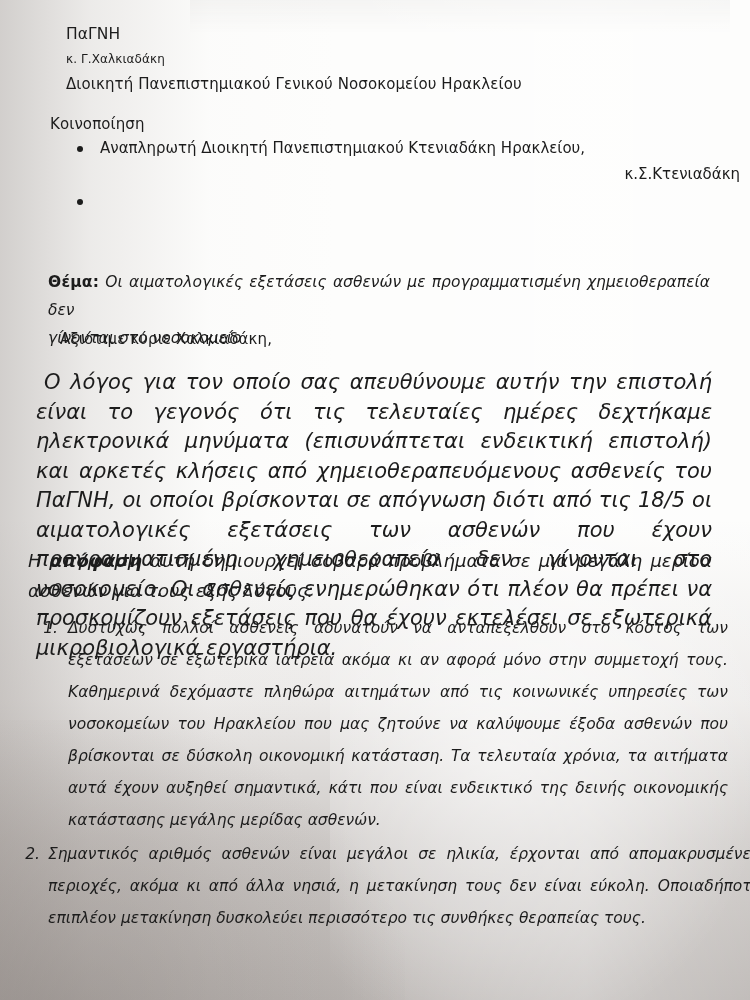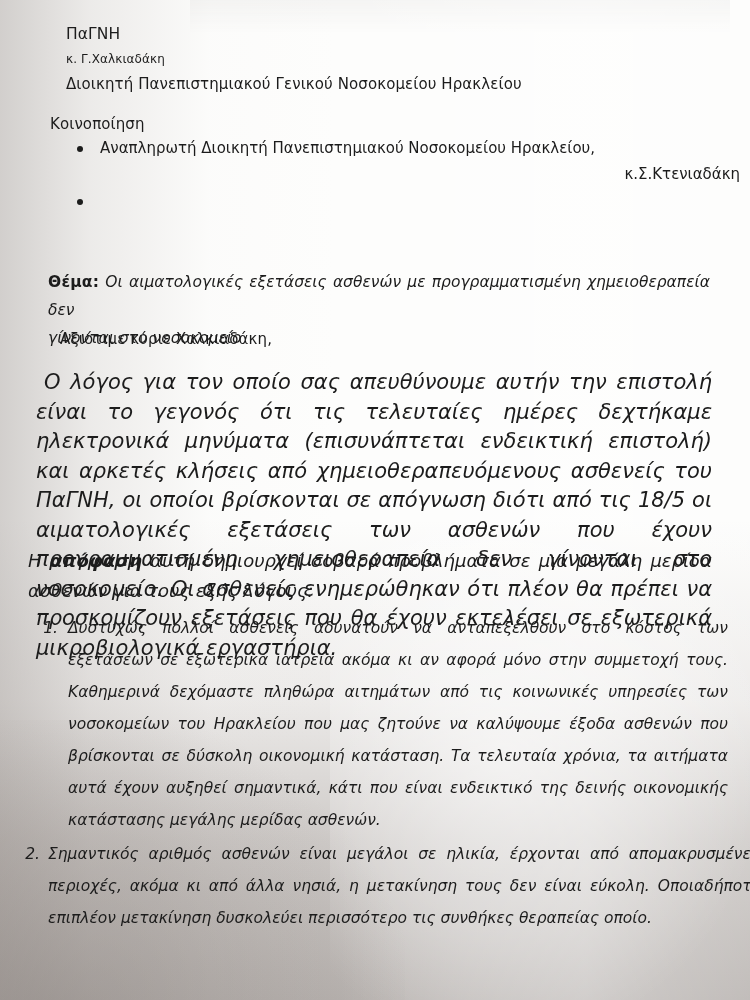--- a/index.html
+++ b/index.html
@@ -270,21 +270,21 @@
     <div class="blk addr">
       <div class="l1">ΠαΓΝΗ</div>
       <div class="l2">κ. Γ.Χαλκιαδάκη</div>
       <div class="l3">Διοικητή Πανεπιστημιακού Γενικού Νοσοκομείου Ηρακλείου</div>
     </div>
 
     <div class="blk cc-head">Κοινοποίηση</div>
 
     <ul class="cc-list">
       <li>
-        <span>Αναπληρωτή Διοικητή Πανεπιστημιακού Νοσοκομείου Ηρακλείου,</span>
+        <span>Αναπληρωτή Διοικητή Πανεπιστημιακού Κτενιαδάκη Ηρακλείου,</span>
         <span class="cc-name">κ.Σ.Κτενιαδάκη</span>
       </li>
       <li>
       </li>
     </ul>
 
     <div class="blk subject">
       <b>Θέμα:</b>
       <span>Οι αιματολογικές εξετάσεις ασθενών με προγραμματισμένη χημειοθεραπεία δεν</span>
       <span class="sline2">γίνονται στο νοσοκομείο</span>
@@ -299,21 +299,21 @@
     </div>
 
     <ol class="reasons">
       <li class="r1">
         <span class="num">1.</span>
         <span>Δυστυχώς πολλοί ασθενείς αδυνατούν να ανταπεξέλθουν στο κόστος των εξετάσεων σε εξωτερικά ιατρεία ακόμα κι αν αφορά μόνο στην συμμετοχή τους. Καθημερινά δεχόμαστε πληθώρα αιτημάτων από τις κοινωνικές υπηρεσίες των νοσοκομείων του Ηρακλείου που μας ζητούνε να καλύψουμε έξοδα ασθενών που βρίσκονται σε δύσκολη οικονομική κατάσταση. Τα τελευταία χρόνια, τα αιτήματα αυτά έχουν αυξηθεί σημαντικά, κάτι που είναι ενδεικτικό της δεινής οικονομικής κατάστασης μεγάλης μερίδας ασθενών.</span>
       </li>
       <li class="r2">
         <span class="num">2.</span>
         <span>Σημαντικός αριθμός ασθενών είναι μεγάλοι σε ηλικία, έρχονται από απομακρυσμένες περιοχές, ακόμα κι από άλλα νησιά, η μετακίνηση τους δεν είναι εύκολη. Οποιαδήποτε επιπλέον μετακίνηση δυσκολεύει περισσότερο τις συνθήκες</span>
-        <span class="tail">θεραπείας οποίο.</span>
+        <span class="tail">θεραπείας τους.</span>
       </li>
     </ol>
 
   </div>
 
   <div class="shade-vert"></div>
   <div class="shade-horiz"></div>
   <div class="glow"></div>
   <div class="corner-dark"></div>
 

